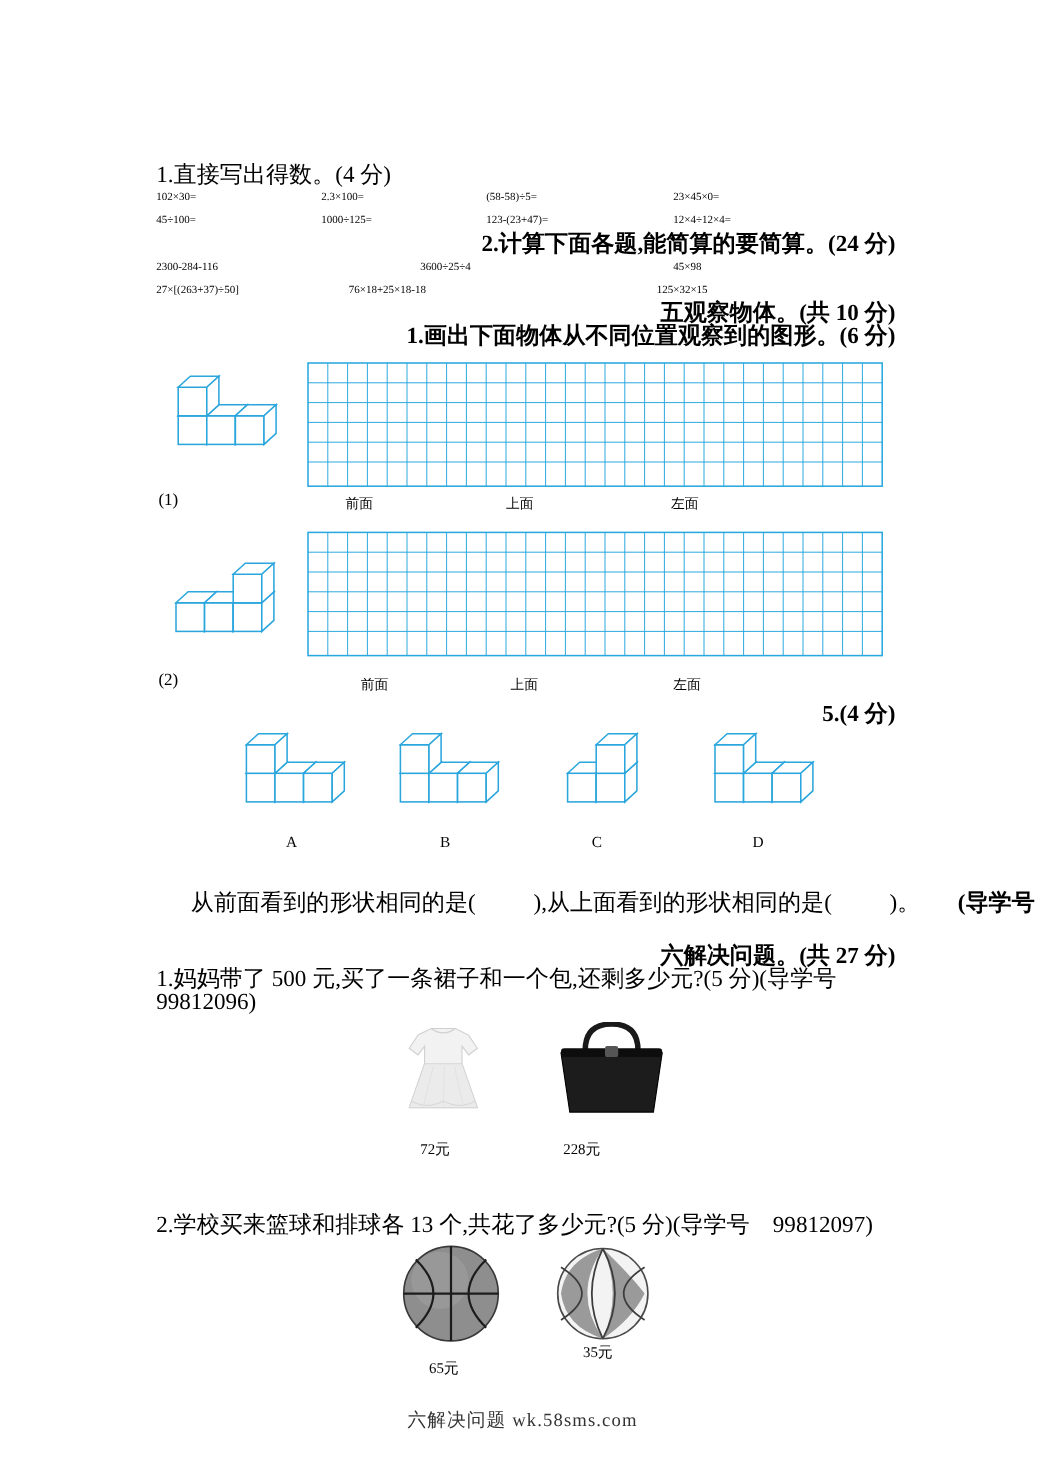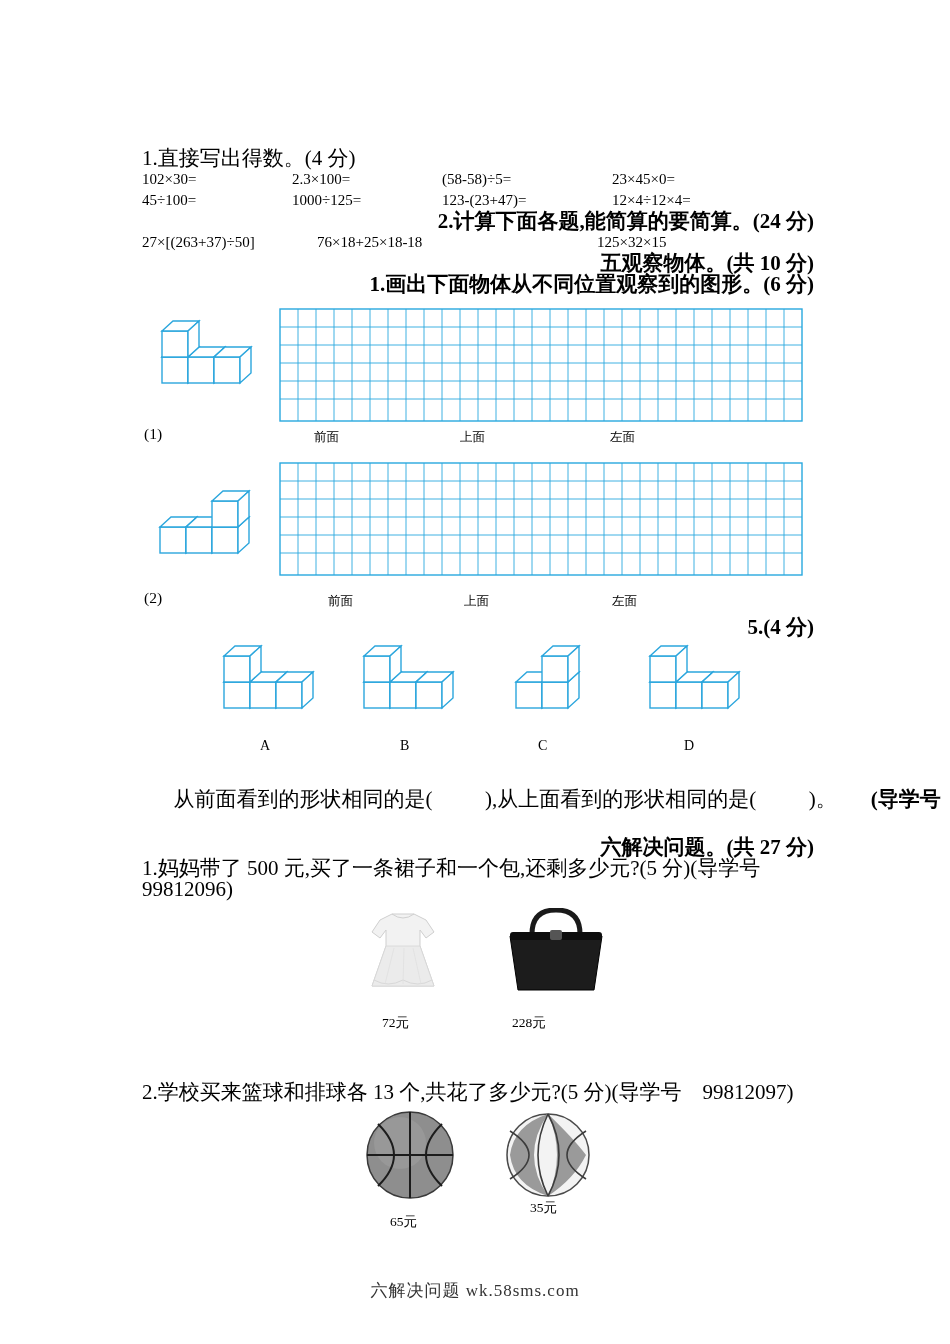--- a/index.html
+++ b/index.html
@@ -25,21 +25,21 @@
   .line {
     font-size:21px;
     line-height:21px;
     white-space:pre;
     margin:0;
     padding:0;
   }
   .bold { font-weight:bold;text-align:right; }
   .row-cols {
     display:flex;
-    font-size:15px;
+    font-size:10px;
     line-height:21px;
   }
   .row-cols > div { white-space:pre; }
 
   
   .obs-block { position:relative; }
   .grid-svg { display:block; }
   .caption-row {
     font-size:12.5px;
     position:relative;
@@ -78,20 +78,25 @@
       <div style="width:150px">23×45×0=</div>
     </div>
     <div class="row-cols">
       <div style="width:150px">45÷100=</div>
       <div style="width:150px">1000÷125=</div>
       <div style="width:170px">123-(23+47)=</div>
       <div style="width:150px">12×4÷12×4=</div>
     </div>
 
     <div class="line bold">2.计算下面各题,能简算的要简算。(24 分)</div>
+    <div class="row-cols">
+      <div style="width:240px">2300-284-116</div>
+      <div style="width:230px">3600÷25÷4</div>
+      <div style="width:150px">45×98</div>
+    </div>
     <div class="row-cols">
       <div style="width:175px">27×[(263+37)÷50]</div>
       <div style="width:280px">76×18+25×18-18</div>
       <div style="width:150px">125×32×15</div>
     </div>
 
     <div class="line bold">五观察物体。(共 10 分)</div>
     <div class="line bold">1.画出下面物体从不同位置观察到的图形。(6 分)</div>
 
     <div class="obs-block" style="height:152px;">

